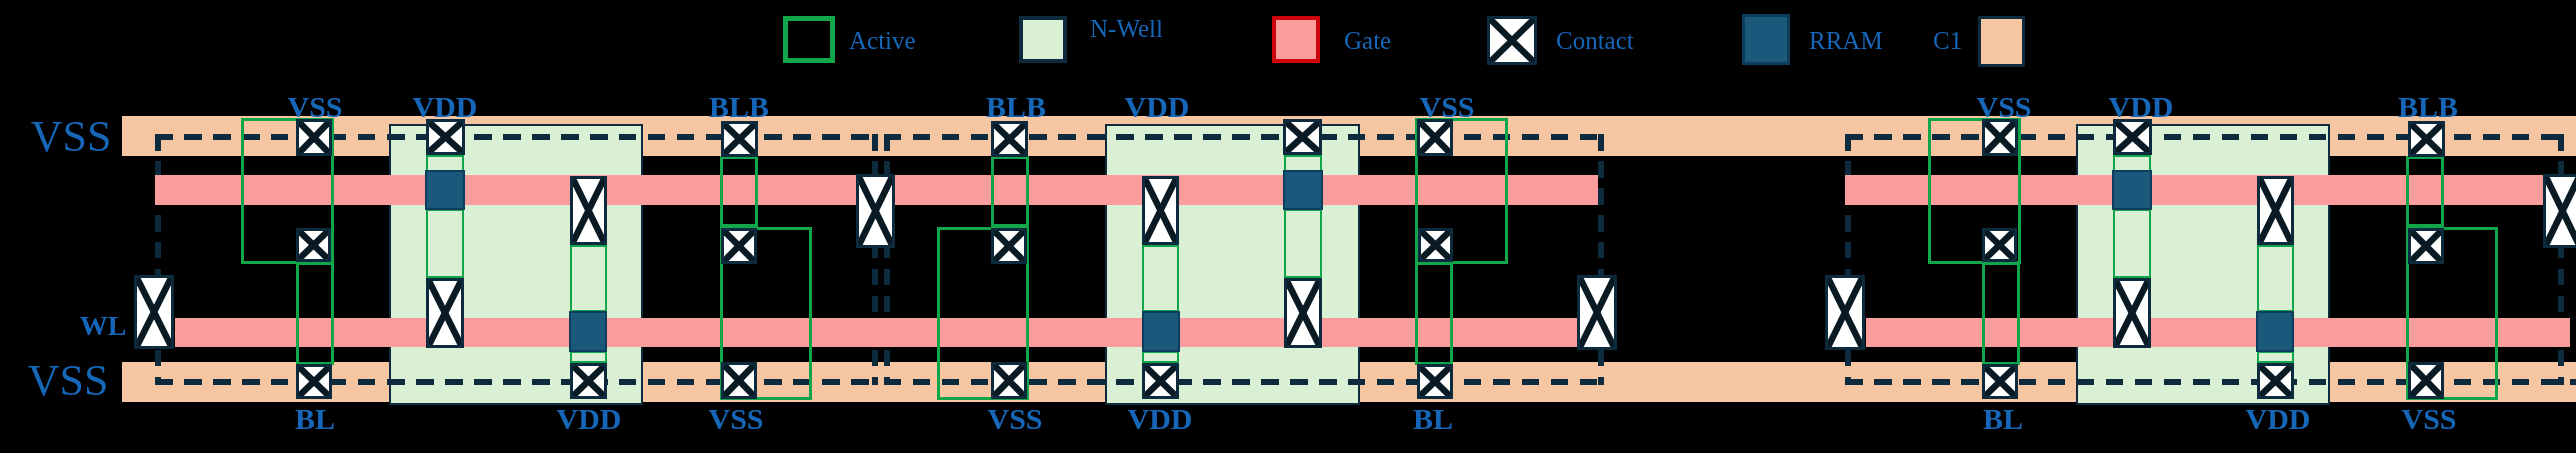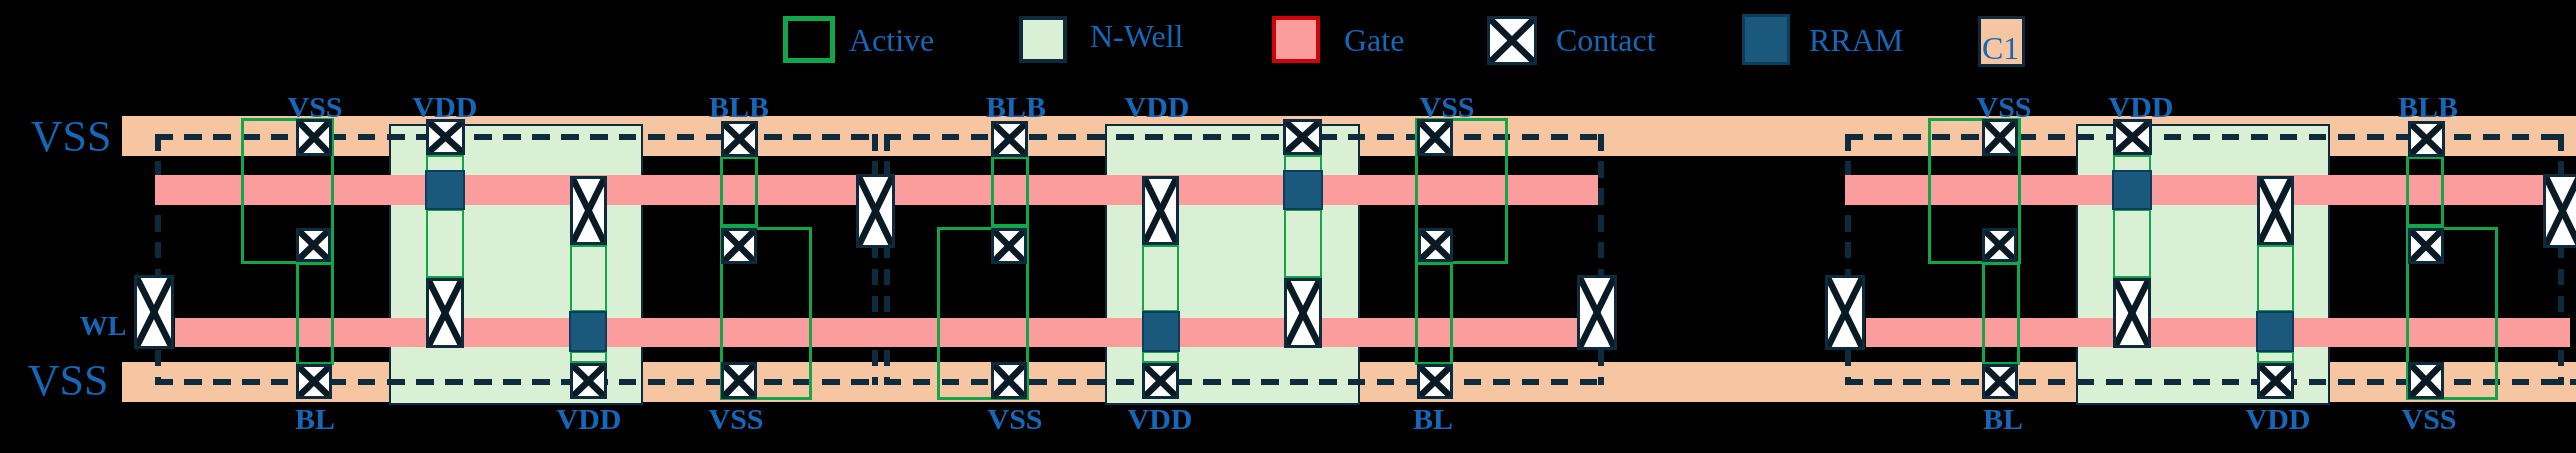--- a/index.html
+++ b/index.html
@@ -20,21 +20,21 @@
   .active{border:3.1px solid var(--green);background:transparent;}
   .active-sliver{border:2.6px solid var(--green);background:transparent;}
   .rram{background:var(--rram);border:2.6px solid var(--rramb);}
   .contact{background:var(--white);border:3.6px solid var(--navy);}
   .contact svg{position:absolute;inset:0;width:100%;height:100%;display:block;}
   .contact line{stroke:var(--xcol);stroke-width:6.5;vector-effect:non-scaling-stroke;stroke-linecap:square;}
   .lbl{position:absolute;color:var(--blue);white-space:nowrap;transform:translate(-50%,-50%);line-height:1;}
   .lbl-rail{font-size:44px;font-weight:normal;}
   .lbl-cell{font-size:30px;font-weight:bold;}
   .lbl-wl{font-size:28px;font-weight:bold;}
-  .legend-label{position:absolute;color:var(--blue);font-size:32px;white-space:nowrap;transform:translateY(-50%);line-height:1;}
+  .legend-label{position:absolute;color:var(--blue);font-size:25px;white-space:nowrap;transform:translateY(-50%);line-height:1;}
   .sw{position:absolute;}
   .sw-active{border:5.2px solid var(--green);background:transparent;}
   .sw-nwell{border:4.1px solid var(--navy);background:var(--nwell);}
   .sw-gate{border:4.1px solid var(--gatelg);background:var(--gate);}
   .sw-contact{border:3.6px solid var(--navy);background:var(--white);}
   .sw-contact svg{position:absolute;inset:0;width:100%;height:100%;display:block;}
   .sw-contact line{stroke:var(--xcol);stroke-width:6.5;vector-effect:non-scaling-stroke;stroke-linecap:square;}
   .sw-rram{border:3.6px solid var(--rramb);background:var(--rram);}
   .sw-c1{border:3.6px solid var(--navy);background:var(--c1);}
 </style>
@@ -328,29 +328,29 @@
   <div class="lbl lbl-cell" style="left:1160px;top:419px;">VDD</div>
   <div class="lbl lbl-cell" style="left:1433px;top:419px;">BL</div>
   <div class="lbl lbl-cell" style="left:2003px;top:419px;">BL</div>
   <div class="lbl lbl-cell" style="left:2278px;top:419px;">VDD</div>
   <div class="lbl lbl-cell" style="left:2429px;top:419px;">VSS</div>
 
   <div>
     <span class="sw sw-active" style="left:783px;top:15.5px;width:52px;height:47px;"></span>
     <span class="legend-label" style="left:849px;top:40px;">Active</span>
     <span class="sw sw-nwell" style="left:1019px;top:15.5px;width:48px;height:47px;"></span>
-    <span class="legend-label" style="left:1090px;top:36px;">N-Well</span>
+    <span class="legend-label" style="left:1090px;top:28px;">N-Well</span>
     <span class="sw sw-gate" style="left:1272px;top:15.5px;width:48px;height:47px;"></span>
     <span class="legend-label" style="left:1344px;top:40px;">Gate</span>
     <span class="sw sw-contact" style="left:1487px;top:15.5px;width:50px;height:49px;">
         <svg viewBox="0 0 10 10" preserveAspectRatio="none">
           <line x1="0" y1="0" x2="10" y2="10"></line>
           <line x1="10" y1="0" x2="0" y2="10"></line>
         </svg>
       </span>
     <span class="legend-label" style="left:1556px;top:40px;">Contact</span>
     <span class="sw sw-rram" style="left:1742px;top:14.4px;width:48px;height:51px;"></span>
     <span class="legend-label" style="left:1809px;top:40px;">RRAM</span>
     <span class="sw sw-c1" style="left:1978px;top:16px;width:47px;height:51px;"></span>
-    <span class="legend-label" style="left:1982px;top:40px;margin-top:8px;">C1</span>
+    <span class="legend-label" style="left:1933px;top:40px;">C1</span>
   </div>
 </div>
 
 
 </body></html>

